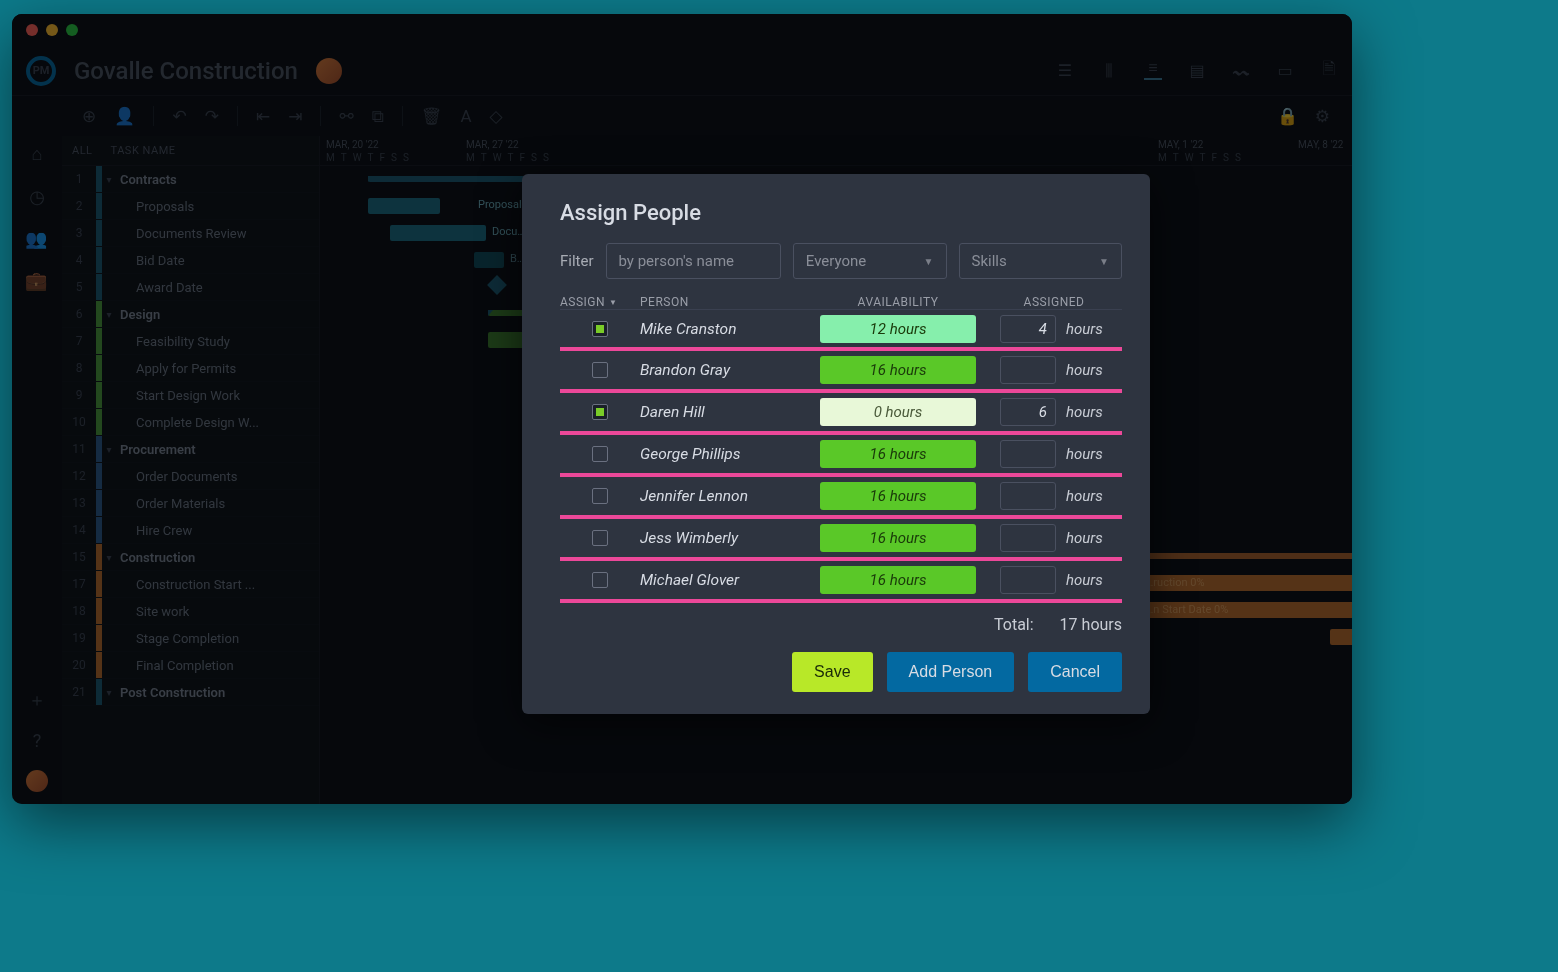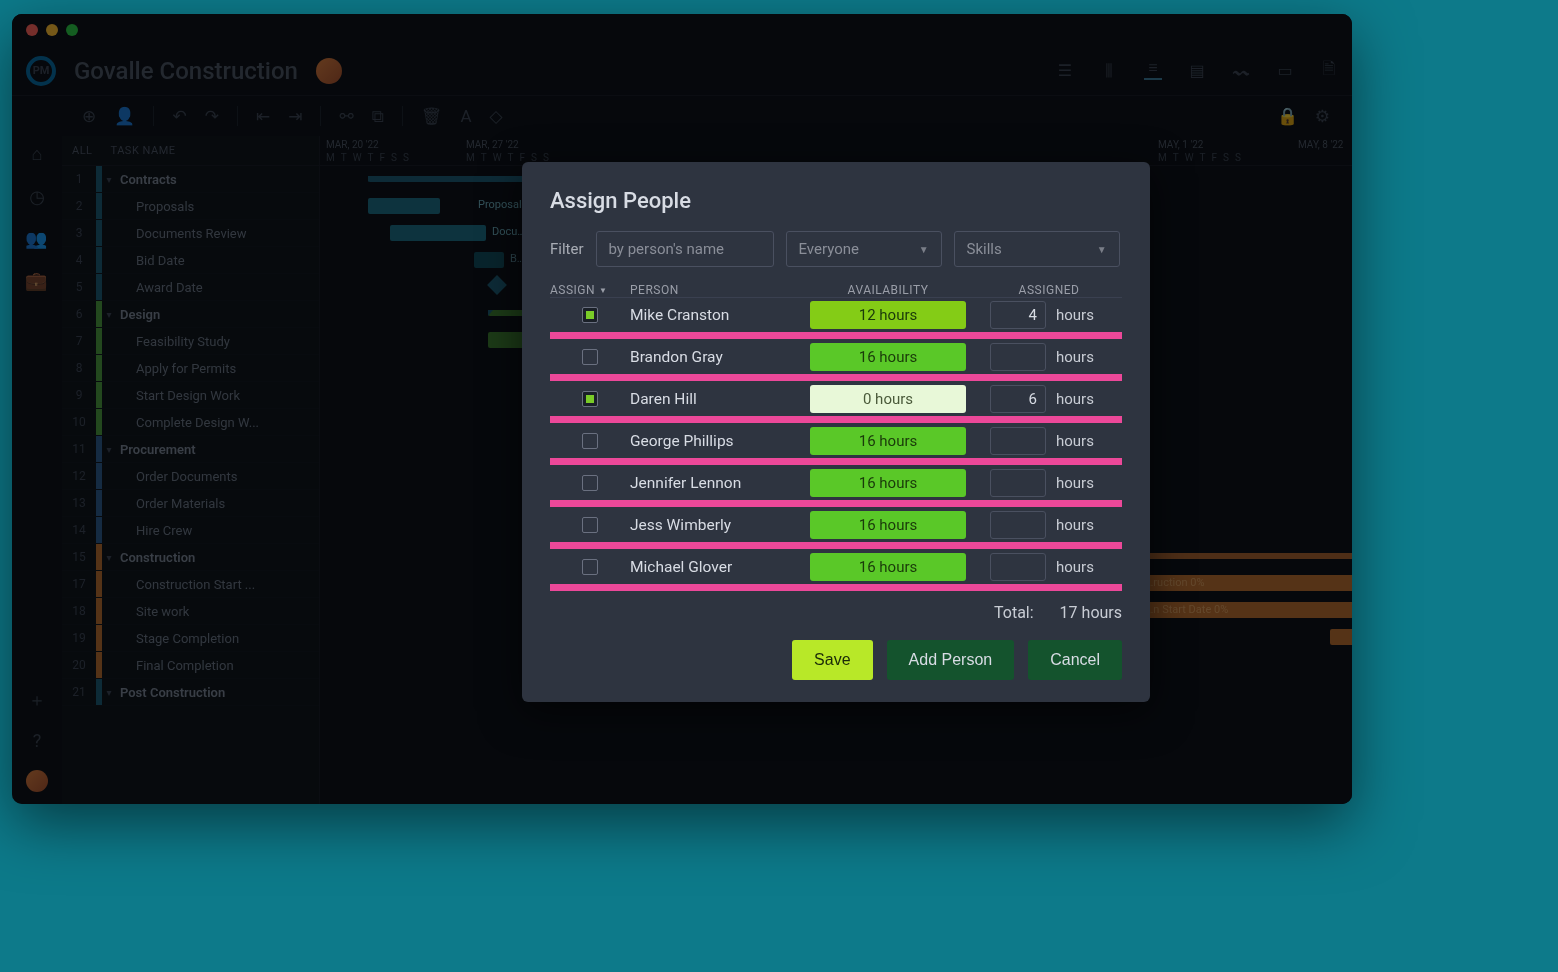--- a/index.html
+++ b/index.html
@@ -132,26 +132,26 @@
   .gbar.summary::before,.gbar.summary::after{content:'';position:absolute;top:0;width:0;height:0;border-top:6px solid #1a5a72;}
   .gbar.summary::before{left:0;border-right:5px solid transparent;}
   .gbar.summary::after{right:0;border-left:5px solid transparent;}
   .gdiamond{position:absolute;width:14px;height:14px;background:#1a5a72;transform:rotate(45deg);}
   .gbar-label{position:absolute;font-size:11px;color:#7a8a9a;white-space:nowrap;}
 
   
   .overlay{position:absolute;inset:0;background:rgba(3,5,8,.55);}
   .modal{
     position:absolute;
-    left:510px;top:148px;
+    left:510px;top:160px;
     width:628px;
     background:#2e3440;
     border-radius:6px;
     color:#c8ccd4;
-    padding:26px 28px 22px 28px;
+    padding:26px 28px 22px 38px;
     box-shadow:0 10px 40px rgba(0,0,0,.6);
   }
   .modal h2{font-size:22px;font-weight:500;color:#d8dce4;margin-bottom:18px;}
   .filter-row{display:flex;align-items:center;gap:12px;margin-bottom:16px;}
   .filter-lbl{font-size:15px;color:#a8acb4;}
   .inp{
     height:36px;background:#2e3440;border:1px solid #4a5060;border-radius:3px;
     padding:0 12px;color:#8a8e98;font-size:15px;display:flex;align-items:center;justify-content:space-between;
   }
   .inp.txt{width:178px;}
@@ -160,50 +160,50 @@
   .chev{font-size:10px;color:#7a7e88;}
 
   .mhead{display:flex;font-size:12px;letter-spacing:.5px;color:#9a9ea8;}
   .mh-assign{width:80px;display:flex;align-items:center;gap:4px;}
   .mh-person{width:170px;}
   .mh-avail{width:176px;text-align:center;}
   .mh-assigned{flex:1;text-align:center;}
 
   .plist{max-height:304px;overflow:hidden;position:relative;}
   .prow{
-    display:flex;align-items:center;height:42px;border-bottom:7px solid #ec4899;
+    display:flex;align-items:center;height:42px;border-bottom:4px solid #ec4899;font-style:italic;
   }
   .prow:first-child{border-top:1px solid #3a4050;}
   .pcell-check{width:80px;display:flex;justify-content:center;}
   .chk{width:16px;height:16px;border:1.5px solid #6a7080;border-radius:2px;display:flex;align-items:center;justify-content:center;}
   .chk.on{background:#1a2028;}
   .chk.on::after{content:'';width:8px;height:8px;background:#7acc28;}
   .pcell-name{width:170px;font-size:15.5px;color:#d8dce4;}
   .pcell-avail{width:176px;display:flex;justify-content:center;}
   .avail-pill{
     width:156px;height:28px;border-radius:3px;display:flex;align-items:center;justify-content:center;
     font-size:15px;color:#1a3a0a;
   }
-  .pill-light{background:#84cc16;}
+  .pill-light{background:#86efac;}
   .pill-green{background:#5ac828;}
   .pill-white{background:#e8f8d8;color:#4a5a3a;}
   .pcell-hrs{flex:1;display:flex;align-items:center;gap:10px;padding-left:14px;}
   .hrs-input{
     width:56px;height:28px;border:1px solid #4a5060;border-radius:3px;background:#2e3440;
     display:flex;align-items:center;justify-content:flex-end;padding:0 8px;font-size:15px;color:#d8dce4;
   }
   .hrs-lbl{font-size:15px;color:#c8ccd4;}
 
   .total-row{display:flex;justify-content:flex-end;align-items:center;gap:26px;margin-top:12px;font-size:16px;color:#c8ccd4;}
   .btn-row{display:flex;justify-content:flex-end;gap:14px;margin-top:18px;}
   .btn{
     height:40px;padding:0 22px;border-radius:3px;font-size:16px;display:flex;align-items:center;cursor:pointer;border:none;
   }
   .btn.save{background:#b8e828;color:#1a2a08;font-weight:500;}
-  .btn.sec{background:#14532d;color:#d8dce4;}
+  .btn.sec{background:#0369a1;color:#d8dce4;}
 </style>
 </head>
 <body>
 
 <div class="window">
   <div class="titlebar">
     <div class="dot r"></div>
     <div class="dot y"></div>
     <div class="dot g"></div>
   </div>

